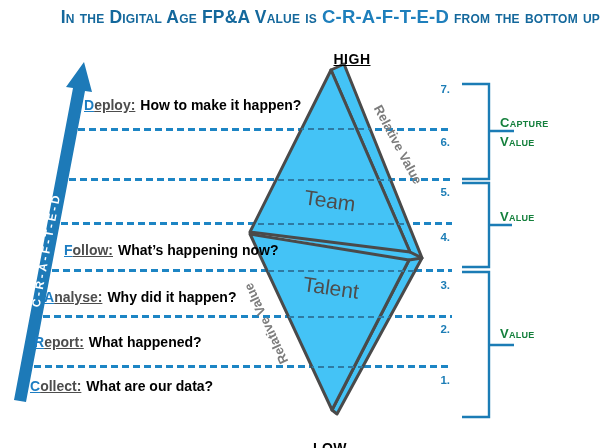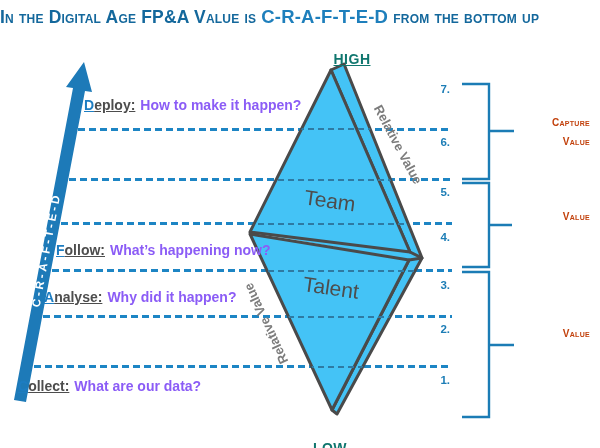--- a/index.html
+++ b/index.html
@@ -3,46 +3,46 @@
 <meta charset="utf-8">
 <style>
   html,body{margin:0;padding:0;background:#fff;}
   .canvas{
     position:relative;width:600px;height:448px;background:#ffffff;overflow:hidden;
     font-family:"Liberation Sans","DejaVu Sans",sans-serif;
   }
   .abs{position:absolute;}
   
   .title{
-    left:0;top:6px;width:600px;text-align:left;
+    left:0;top:6px;width:600px;text-align:right;
     font-variant:small-caps;font-weight:700;font-size:17.5px;letter-spacing:.2px;
     color:#14689c;white-space:nowrap;
   }
   .title .hl{color:#1e7fbc;font-size:18.5px;}
   
   .dash{height:3px;background:repeating-linear-gradient(to right,#1d85c4 0 7px,transparent 7px 11px);}
   
   .step{font-size:14px;white-space:nowrap;}
   .step .ini{color:#1d7dc2;font-weight:700;text-decoration:underline;}
   .step .rest{color:#4d4d4d;font-weight:700;text-decoration:underline;}
-  .step .q{color:#8b5cf6;font-weight:700;margin-left:5px;}
+  .step .q{color:#000000;font-weight:700;margin-left:5px;}
   
   .dlabel{color:#4d4d4d;font-size:21px;text-align:center;}
   .edge-label{color:#7c7c7c;font-size:13px;font-weight:700;text-align:center;white-space:nowrap;}
-  .pole{color:#0f766e;font-weight:700;font-size:14px;text-align:center;letter-spacing:.5px;text-decoration:underline;}
+  .pole{color:#000000;font-weight:700;font-size:14px;text-align:center;letter-spacing:.5px;text-decoration:underline;}
   
   .arrow-text{
     width:190px;height:14px;text-align:center;color:#ffffff;font-weight:700;
     font-size:11.5px;letter-spacing:3px;white-space:nowrap;
   }
   
   .lvl{width:28px;text-align:right;font-size:11.5px;font-weight:700;color:#1c7db6;}
   .bracket-label{
-    width:90px;text-align:right;font-variant:small-caps;font-weight:700;
-    font-size:10px;line-height:19px;color:#c2410c;letter-spacing:.3px;
+    width:90px;text-align:left;font-variant:small-caps;font-weight:700;
+    font-size:13px;line-height:19px;color:#15803d;letter-spacing:.3px;
   }
   svg{position:absolute;left:0;top:0;}
 </style>
 </head>
 <body>
 
 <div class="canvas">
 
   <div class="abs title"><span>In the Digital Age FP&amp;A Value is </span><span class="hl">C-R-A-F-T-E-D</span><span> from the bottom up</span></div>
 
@@ -85,23 +85,24 @@
     <g stroke="#1b7cb5" stroke-width="2.4" fill="none">
       <path d="M462,84 L489,84 L489,131 L514,131 M489,131 L489,179 L462,179"></path>
       <path d="M462,183 L489,183 L489,225 L512,225 M489,225 L489,267 L462,267"></path>
       <path d="M462,272 L489,272 L489,345 L514,345 M489,345 L489,417 L462,417"></path>
     </g>
   </svg>
 
   <div class="abs arrow-text" style="left:-48px;top:243px;transform:rotate(-79.6deg);">C-R-A-F-T-E-D</div>
 
   <div class="abs step" style="left:84px;top:97px;"><span class="ini">D</span><span class="rest">eploy:</span><span class="q">How to make it happen?</span></div>
-  <div class="abs step" style="left:56px;top:242px;"><span class="ini">F</span><span class="rest">ollow:</span><span class="q">What’s happening now?</span></div>
+  <div class="abs step" style="left:64px;top:242px;"><span class="ini">F</span><span class="rest">ollow:</span><span class="q">What’s happening now?</span></div>
   <div class="abs step" style="left:44px;top:289px;"><span class="ini">A</span><span class="rest">nalyse:</span><span class="q">Why did it happen?</span></div>
-  <div class="abs step" style="left:18px;top:378px;"><span class="ini">C</span><span class="rest">ollect:</span><span class="q">What are our data?</span></div>
+  <div class="abs step" style="left:34px;top:334px;"><span class="ini">R</span><span class="rest">eport:</span><span class="q">What happened?</span></div>
+  <div class="abs step" style="left:18px;top:378px;padding-left:12px;"><span class="ini">C</span><span class="rest">ollect:</span><span class="q">What are our data?</span></div>
 
   <div class="abs pole" style="left:322px;top:51px;width:60px;">HIGH</div>
   <div class="abs pole" style="left:300px;top:440px;width:60px;">LOW</div>
   <div class="abs dlabel" style="left:290px;top:189px;width:80px;transform:rotate(8deg);">Team</div>
   <div class="abs dlabel" style="left:291px;top:276px;width:80px;transform:rotate(8deg);">Talent</div>
   <div class="abs edge-label" style="left:343px;top:137px;width:110px;transform:rotate(62deg);">Relative Value</div>
   <div class="abs edge-label" style="left:211px;top:316px;width:110px;transform:rotate(-115deg);">Relative Value</div>
 
   <div class="abs lvl" style="left:422px;top:83px;">7.</div>
   <div class="abs lvl" style="left:422px;top:136px;">6.</div>

